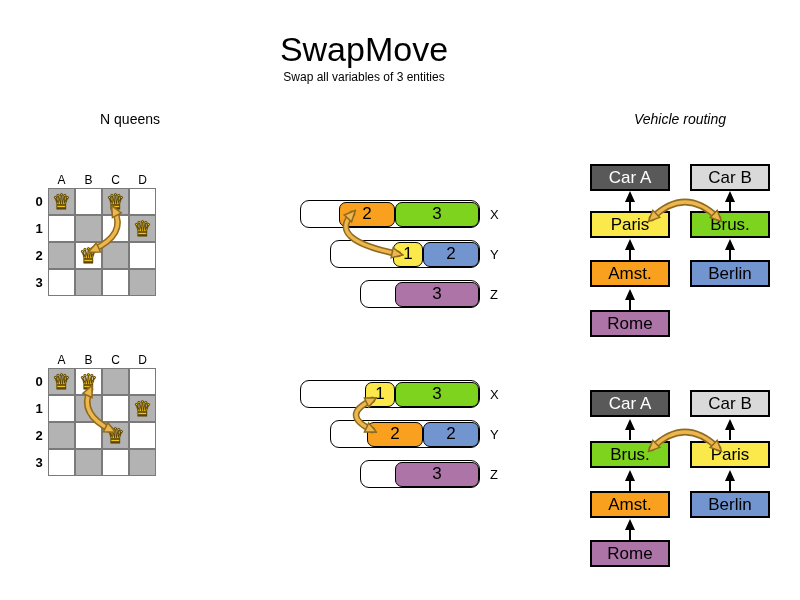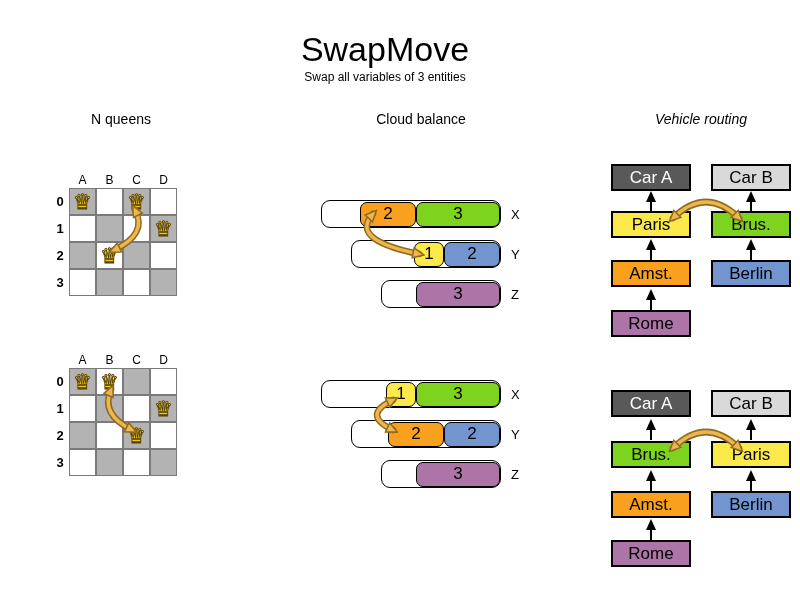--- a/index.html
+++ b/index.html
@@ -1,18 +1,18 @@
 <!DOCTYPE html>
 <html><head>
 <meta charset="utf-8">
 <style>
   * { margin:0; padding:0; box-sizing:border-box; }
   html,body { width:800px; height:600px; }
   body { font-family:"Liberation Sans", sans-serif; background:#ffffff; position:relative; overflow:hidden; color:#000; }
-  #canvas { position:absolute; inset:0; width:728px; height:600px;margin-left:21px; }
+  #canvas { position:absolute; inset:0; width:728px; height:600px; }
 
   .title { position:absolute; top:30px; left:0; width:100%; text-align:center; font-size:34px; font-weight:400; }
   .subtitle { position:absolute; top:70px; left:0; width:100%; text-align:center; font-size:12px; }
   .col-header { position:absolute; top:110px; font-size:14px; text-align:center; line-height:18px; }
 
   
   .board { position:absolute; width:126px; }
   .col-labels { margin-left:18px; display:grid; grid-template-columns:repeat(4,27px); height:16px; }
   .col-label { text-align:center; font-size:12px; line-height:16px; }
   .grid-wrap { position:relative; }
@@ -50,22 +50,21 @@
       <path d="M0,0 L11,5 L0,10 z" fill="#000"></path>
     </marker>
   </defs>
 </svg>
 
 <div id="canvas">
 
   <div class="title">SwapMove</div>
   <div class="subtitle">Swap all variables of 3 entities</div>
 
-  <div class="col-header" style="left:40px;width:120px;">N queens</div>
-  <div class="col-header" style="left:340px;width:120px;">Cloud balance</div>
+  <div class="col-header" style="left:40px;width:120px;text-align:right;">N queens</div>
   <div class="col-header" style="left:596px;width:168px;font-style:italic;">
     <div>Vehicle routing</div>
   </div>
 
   <div class="board" style="left:30px;top:172px;">
     <div class="col-labels">
       <span class="col-label">A</span>
       <span class="col-label">B</span>
       <span class="col-label">C</span>
       <span class="col-label">D</span>

